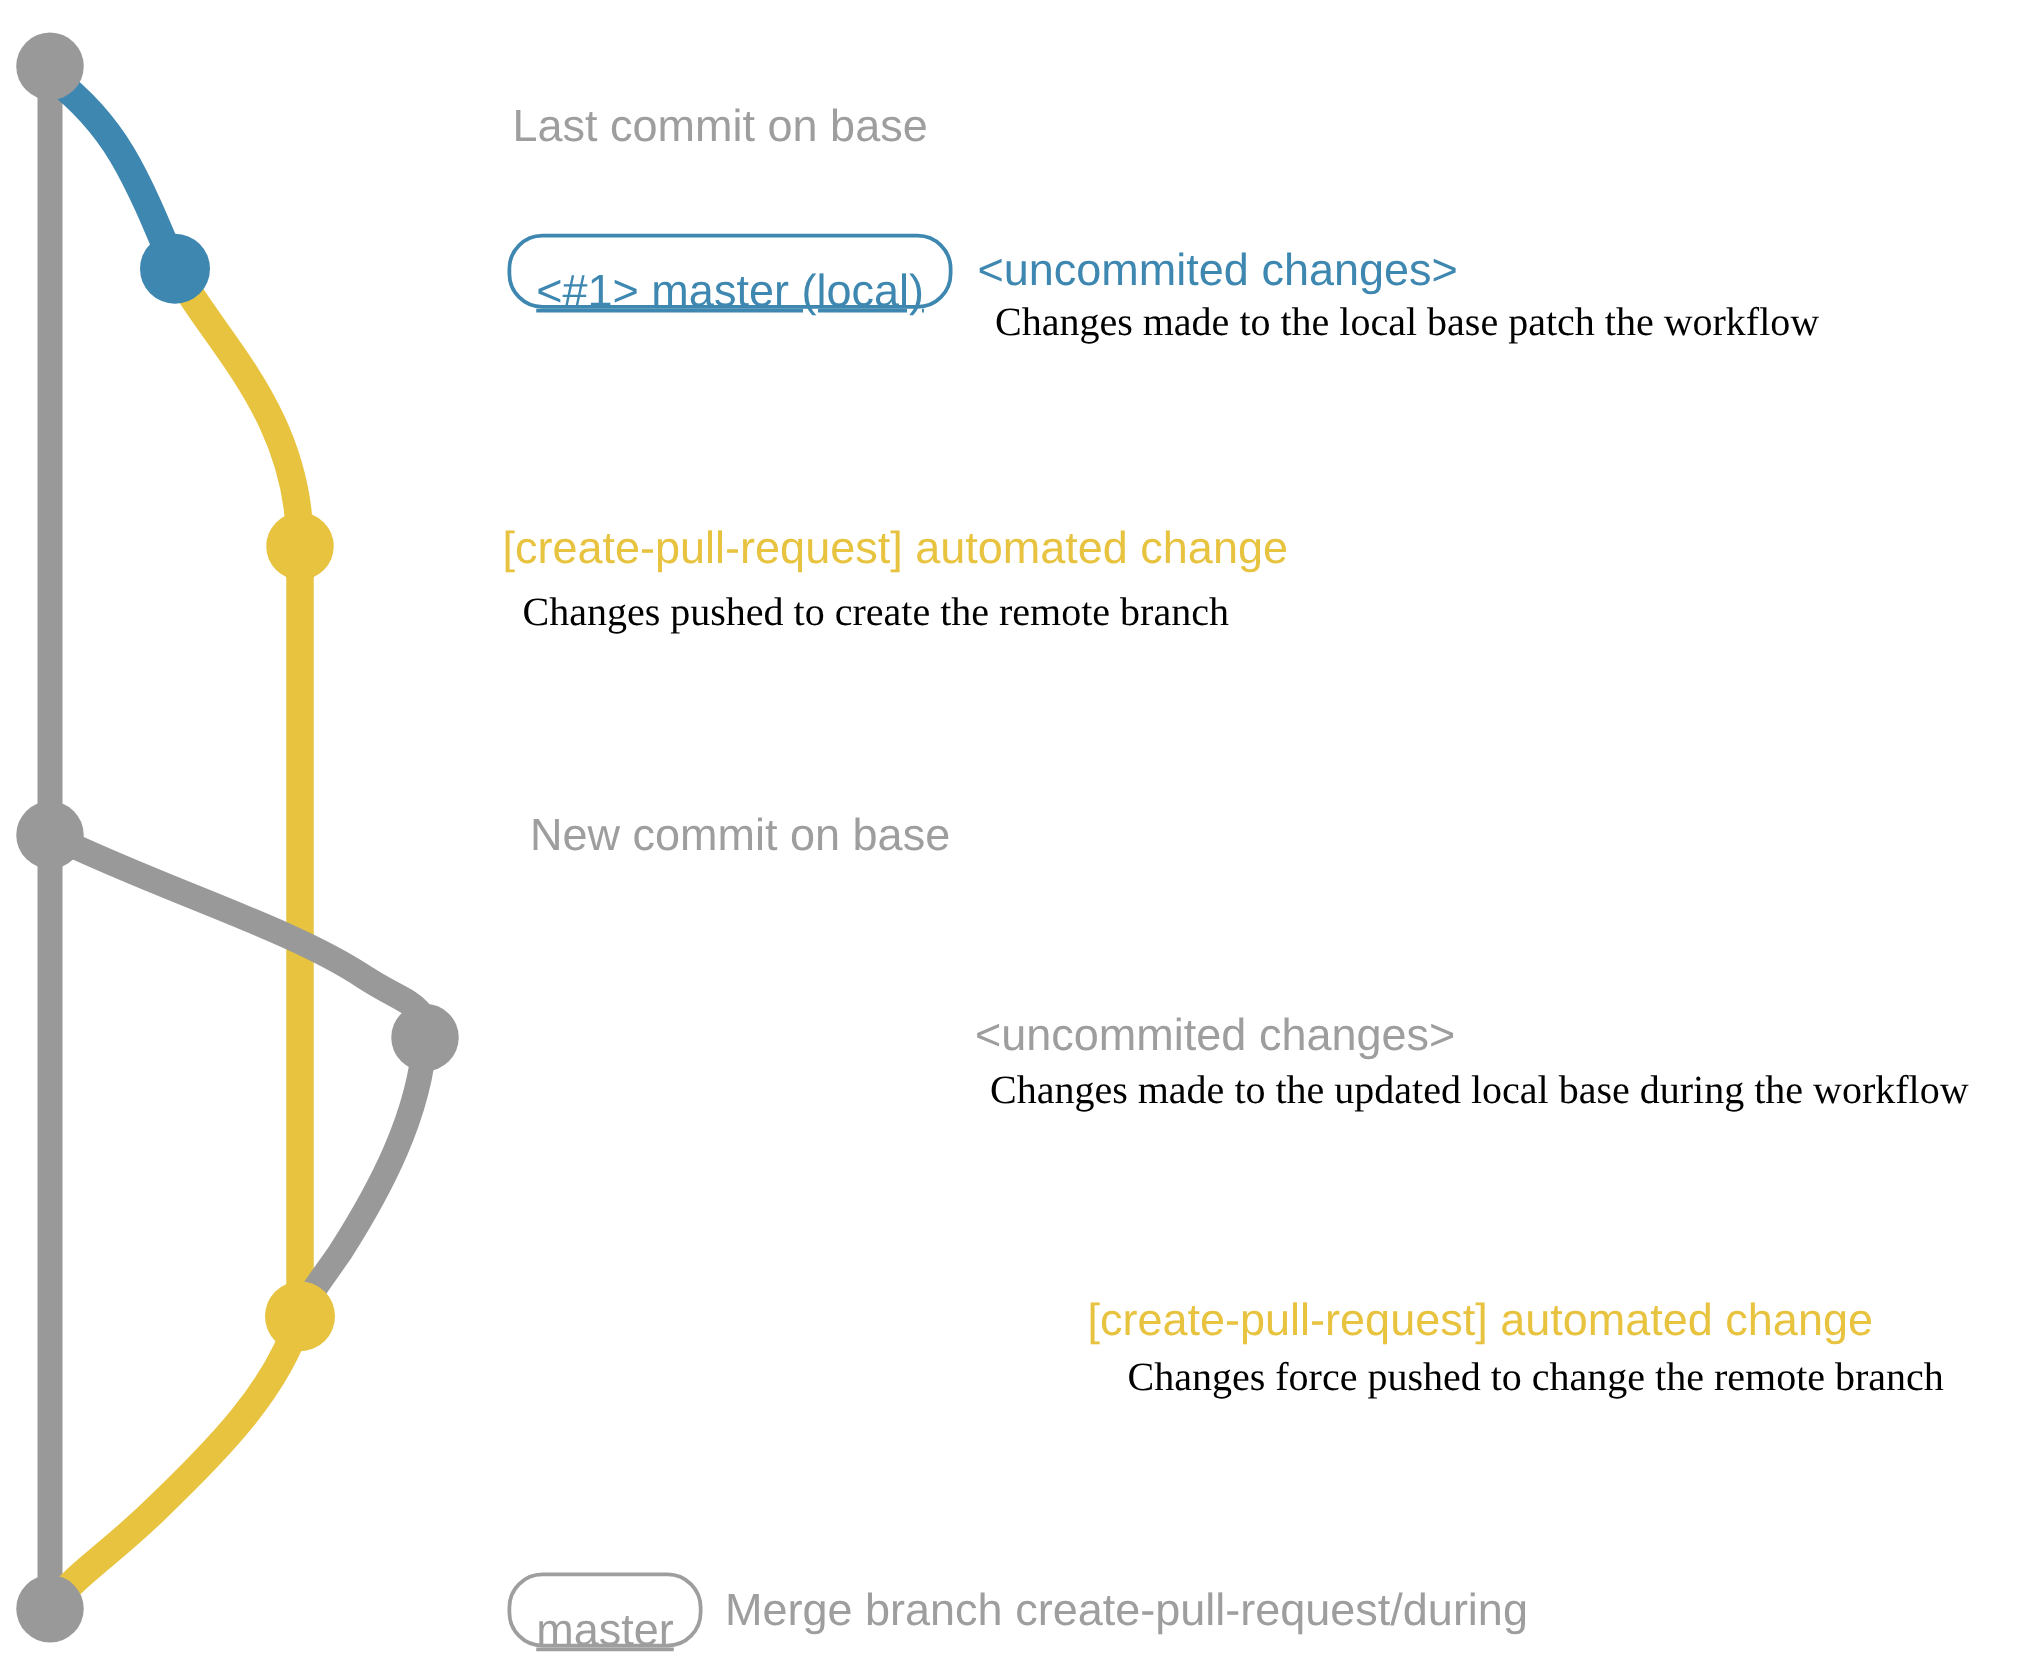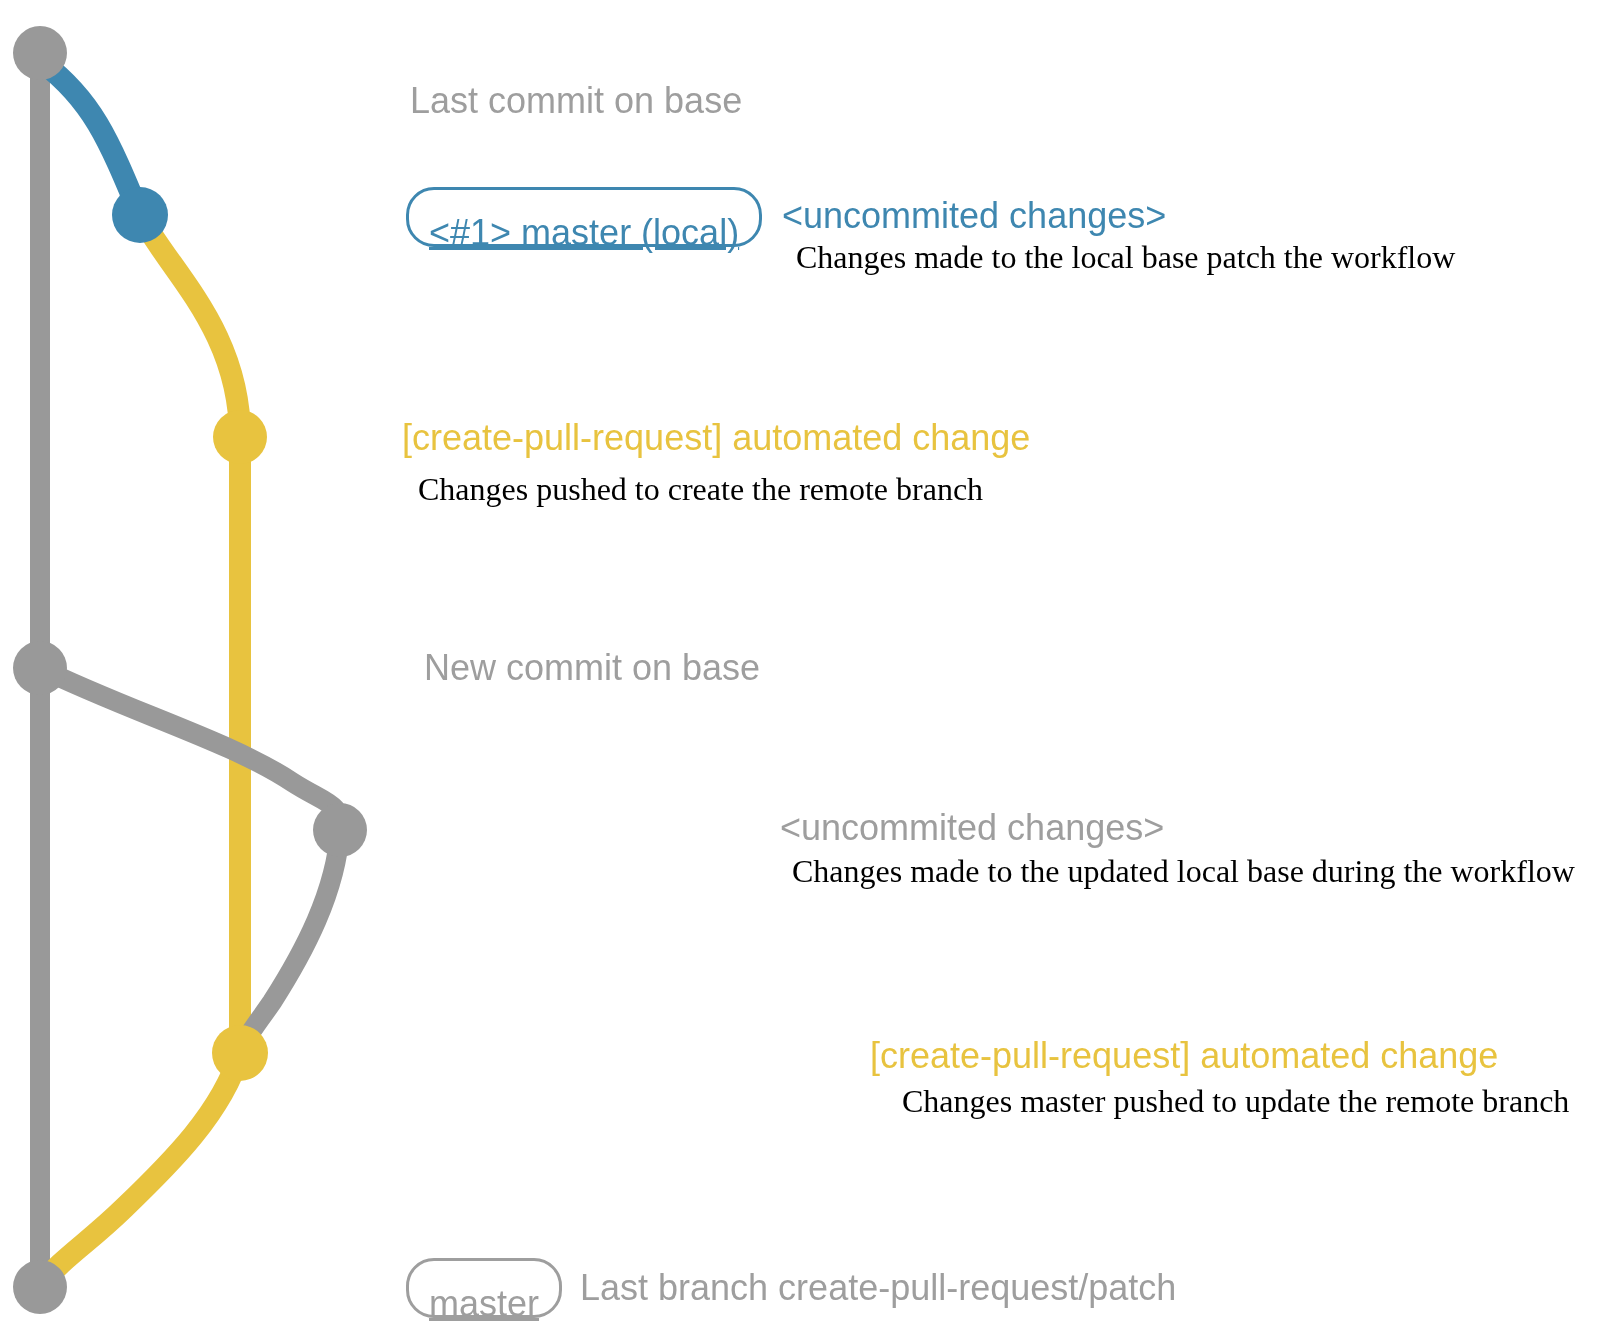--- a/index.html
+++ b/index.html
@@ -85,19 +85,19 @@
   <div id="lbl-new-commit" class="txt c-gray">New commit on base</div>
 
 
   <div id="note-uncommitted-2" class="txt c-gray">&lt;uncommited changes&gt;</div>
 
   <div id="desc-3" class="serif">Changes made to the updated local base during the workflow</div>
 
 
   <div id="note-automated-2" class="txt c-yellow">[create-pull-request] automated change</div>
 
-  <div id="desc-4" class="serif">Changes master pushed to update the remote branch</div>
+  <div id="desc-4" class="serif">Changes force pushed to change the remote branch</div>
 
   <div id="badge-master" class="badge c-gray">master</div>
 
-  <div id="note-merge" class="txt c-gray">Last branch create-pull-request/patch</div>
+  <div id="note-merge" class="txt c-gray">Merge branch create-pull-request/during</div>
 
 </div>
 
 </body></html>

